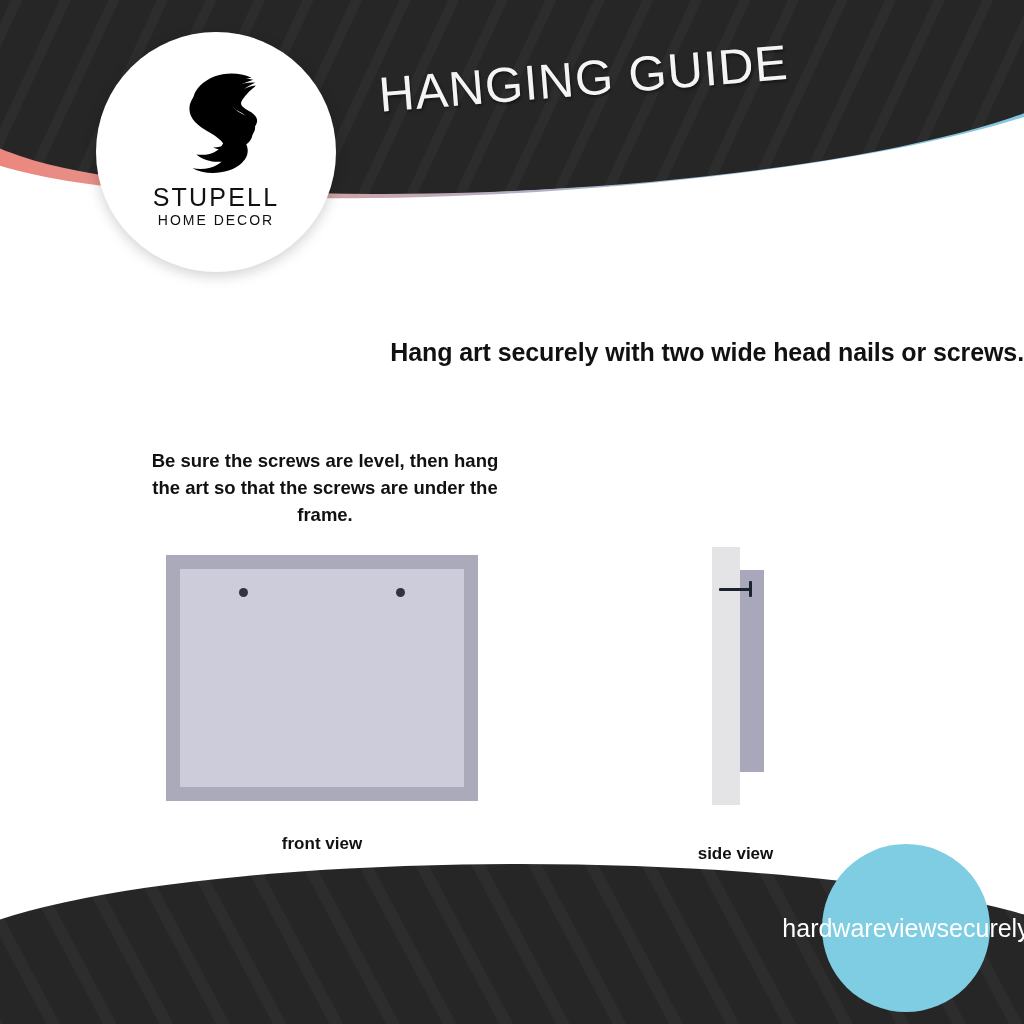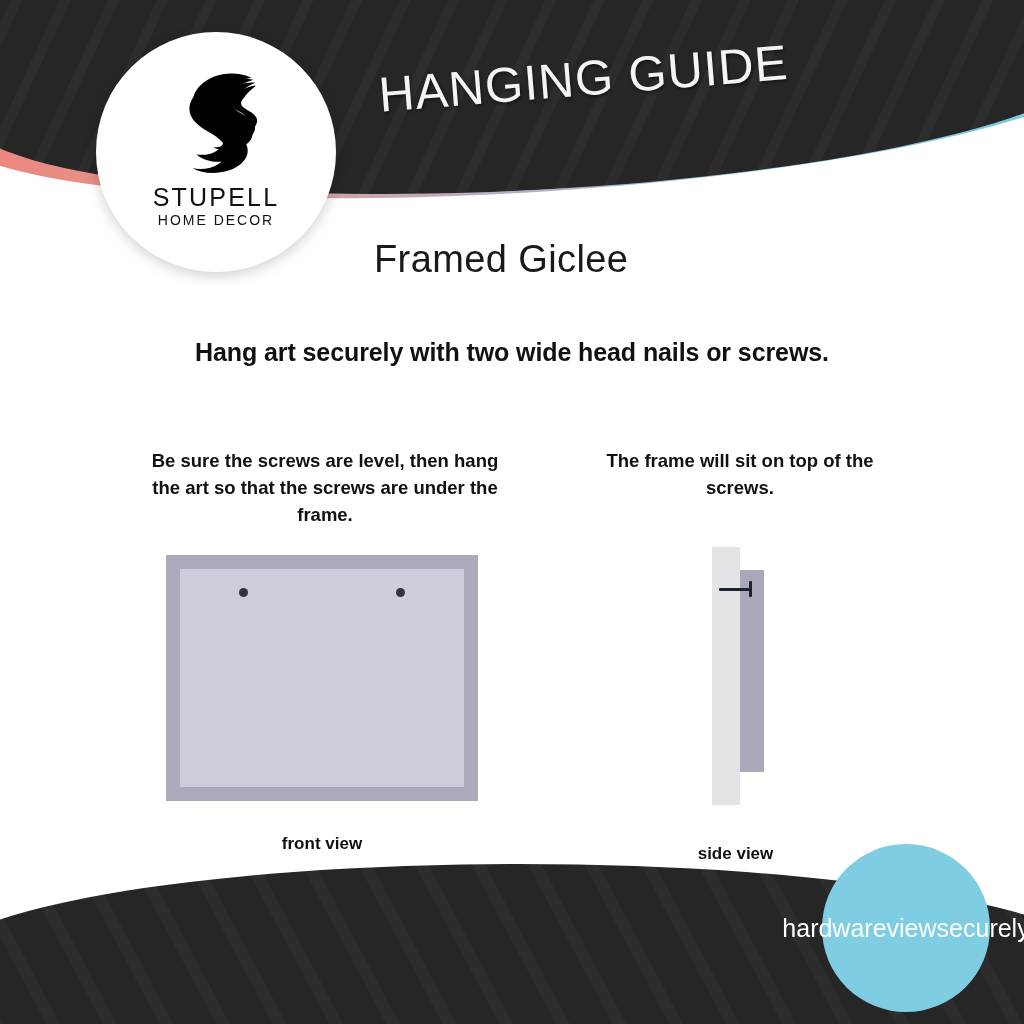--- a/index.html
+++ b/index.html
@@ -123,21 +123,21 @@
     color: #1a1a1a;
     letter-spacing: 0.4px;
   }
 
   
   .main-instruction {
     position: absolute;
     left: 0;
     top: 338px;
     width: 1024px;
-    text-align: center;
+    text-align: right;
     font-size: 25px;
     font-weight: 700;
     color: #111;
     letter-spacing: -0.1px;
   }
 
   
   .caption {
     position: absolute;
     text-align: center;
@@ -259,26 +259,24 @@
       <path fill="#000000" d="M96 18 C78 10 56 14 44 26 C33 37 35 50 48 58 C60 65 70 72 68 82 C66 92 54 98 40 96 C52 106 72 106 84 96 C96 85 92 71 78 63 C66 56 56 50 58 40 C60 30 74 22 96 18 Z"></path>
       <path fill="#000000" d="M98 20 C80 16 62 22 54 32 C47 41 51 50 62 56 C72 61 80 67 79 75 C78 83 68 89 57 89 C70 95 86 92 94 83 C101 74 96 64 84 58 C74 53 66 48 68 40 C70 32 82 25 98 20 Z"></path>
       <path fill="#000000" d="M100 23 C86 22 72 28 66 36 C61 43 64 50 73 55 C81 59 87 64 86 70 C85 77 77 81 68 81 C78 86 91 83 97 76 C103 68 99 61 89 56 C81 52 75 48 77 42 C79 36 88 29 100 23 Z"></path>
       <path fill="#000000" d="M101 26 C91 27 81 32 77 38 C74 43 76 49 83 52 C89 55 93 58 92 63 C91 68 86 71 79 72 C87 75 96 72 100 67 C104 61 101 56 94 52 C88 49 84 46 86 42 C88 38 94 31 101 26 Z"></path>
       <path fill="#000000" d="M60 24 C44 28 33 38 33 50 C33 60 42 67 54 74 C66 81 72 88 70 96 C67 107 52 113 36 110 C50 118 74 116 86 105 C97 95 93 82 79 74 C66 66 55 59 55 50 C55 40 64 31 78 25 C72 23 66 23 60 24 Z"></path>
     </svg>
     <div class="logo-name">STUPELL</div>
     <div class="logo-sub">HOME DECOR</div>
   </div>
 
-  <div class="product-type">Framed Giclee</div>
 
   <div class="main-instruction">Hang art securely with two wide head nails or screws.</div>
 
   <div class="caption caption-left">Be sure the screws are level, then hang the art so that the screws are under the frame.</div>
-  <div class="caption caption-right">The frame will sit on top of the screws.</div>
 
   <div class="front-frame">
     <div class="front-frame-inner">
       <span class="screw-dot left"></span>
       <span class="screw-dot right"></span>
     </div>
   </div>
 
   <div class="side-wall"></div>
   <div class="side-frame"></div>

